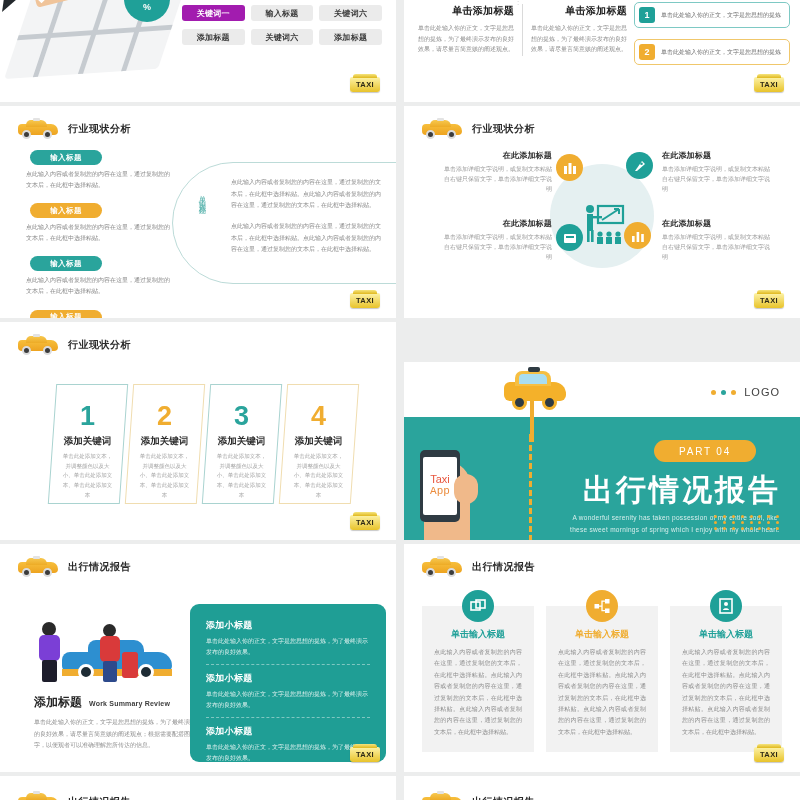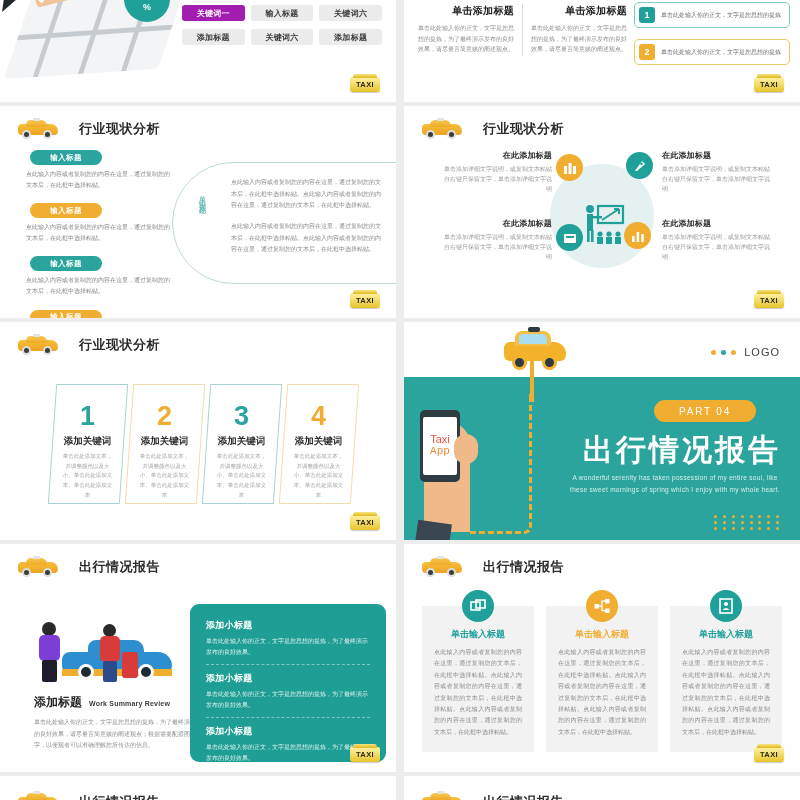--- a/index.html
+++ b/index.html
@@ -18,21 +18,21 @@
     row-gap: 4px;
     background: #eceded;
   }
   .slide {
     position: relative;
     background: #ffffff;
     overflow: hidden;
   }
   
   .s-head { position: absolute; left: 18px; top: 13px; display: flex; align-items: center; gap: 10px; }
-  .s-title { font-size: 13px; font-weight: bold; color: #2b2b2b; letter-spacing: .5px; margin-left: 11px; }
+  .s-title { font-size: 10px; font-weight: bold; color: #2b2b2b; letter-spacing: .5px; }
   .taxi-car { width: 40px; height: 20px; position: relative; }
   .taxi-car .body {
     position: absolute; left: 0; bottom: 4px; width: 40px; height: 11px;
     background: linear-gradient(#f7bf3c, #eda320); border-radius: 4px 7px 4px 4px;
   }
   .taxi-car .roof {
     position: absolute; left: 8px; bottom: 12px; width: 21px; height: 7px;
     background: linear-gradient(#f7c84f, #edab26); border-radius: 5px 6px 0 0;
   }
   .taxi-car .sign {
@@ -190,21 +190,21 @@
   .tcard.teal-b { border: 1px solid #a9d3d0; }
   .tcard.gold-b { border: 1px solid #f0ddb0; }
   .tcard .inner { transform: skewX(4deg); text-align: center; width: 100%; }
   .tcard .big-n { font-size: 27px; font-weight: bold; line-height: 1; }
   .tcard .big-n.teal { color: #2aa49c; }
   .tcard .big-n.gold { color: #f0ad30; }
   .tcard .kw-t { font-size: 9.5px; font-weight: bold; color: #2d2d2d; margin: 5px 0 4px; }
   .tcard .kw-p { font-size: 5.5px; line-height: 1.75; color: #a5a5a5; padding: 0 9px; }
 
   
-  .divider-slide { background: #fff; }
+  .divider-slide { background: #fff; margin-top: 40px; }
   .teal-band { position: absolute; left: 0; top: 55px; width: 100%; bottom: 0; background: #2aa49c; }
   .logo-row { position: absolute; right: 20px; top: 24px; display: flex; align-items: center; gap: 5px; }
   .logo-dot { width: 5px; height: 5px; border-radius: 50%; }
   .logo-dot.g { background: #f0ad30; } .logo-dot.t { background: #2aa49c; }
   .logo-txt { font-size: 11px; color: #3f3f3f; letter-spacing: 1px; margin-left: 3px; }
   .part-pill {
     position: absolute; left: 250px; top: 78px; width: 102px; height: 22px;
     border-radius: 11px; background: #f0ad30; color: #fff;
     display: flex; align-items: center; justify-content: center;
     font-size: 10px; letter-spacing: 1.8px;

